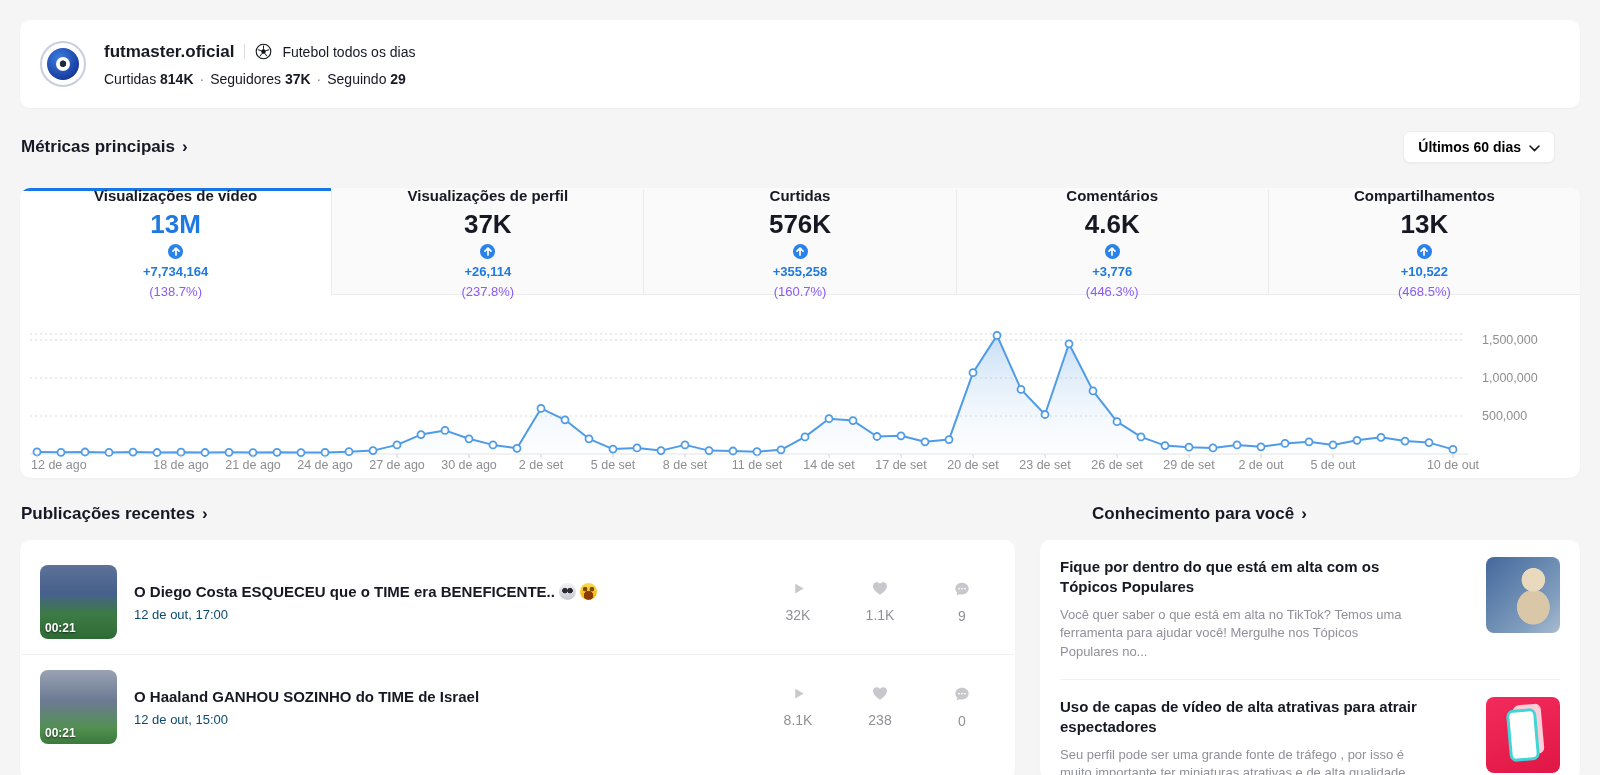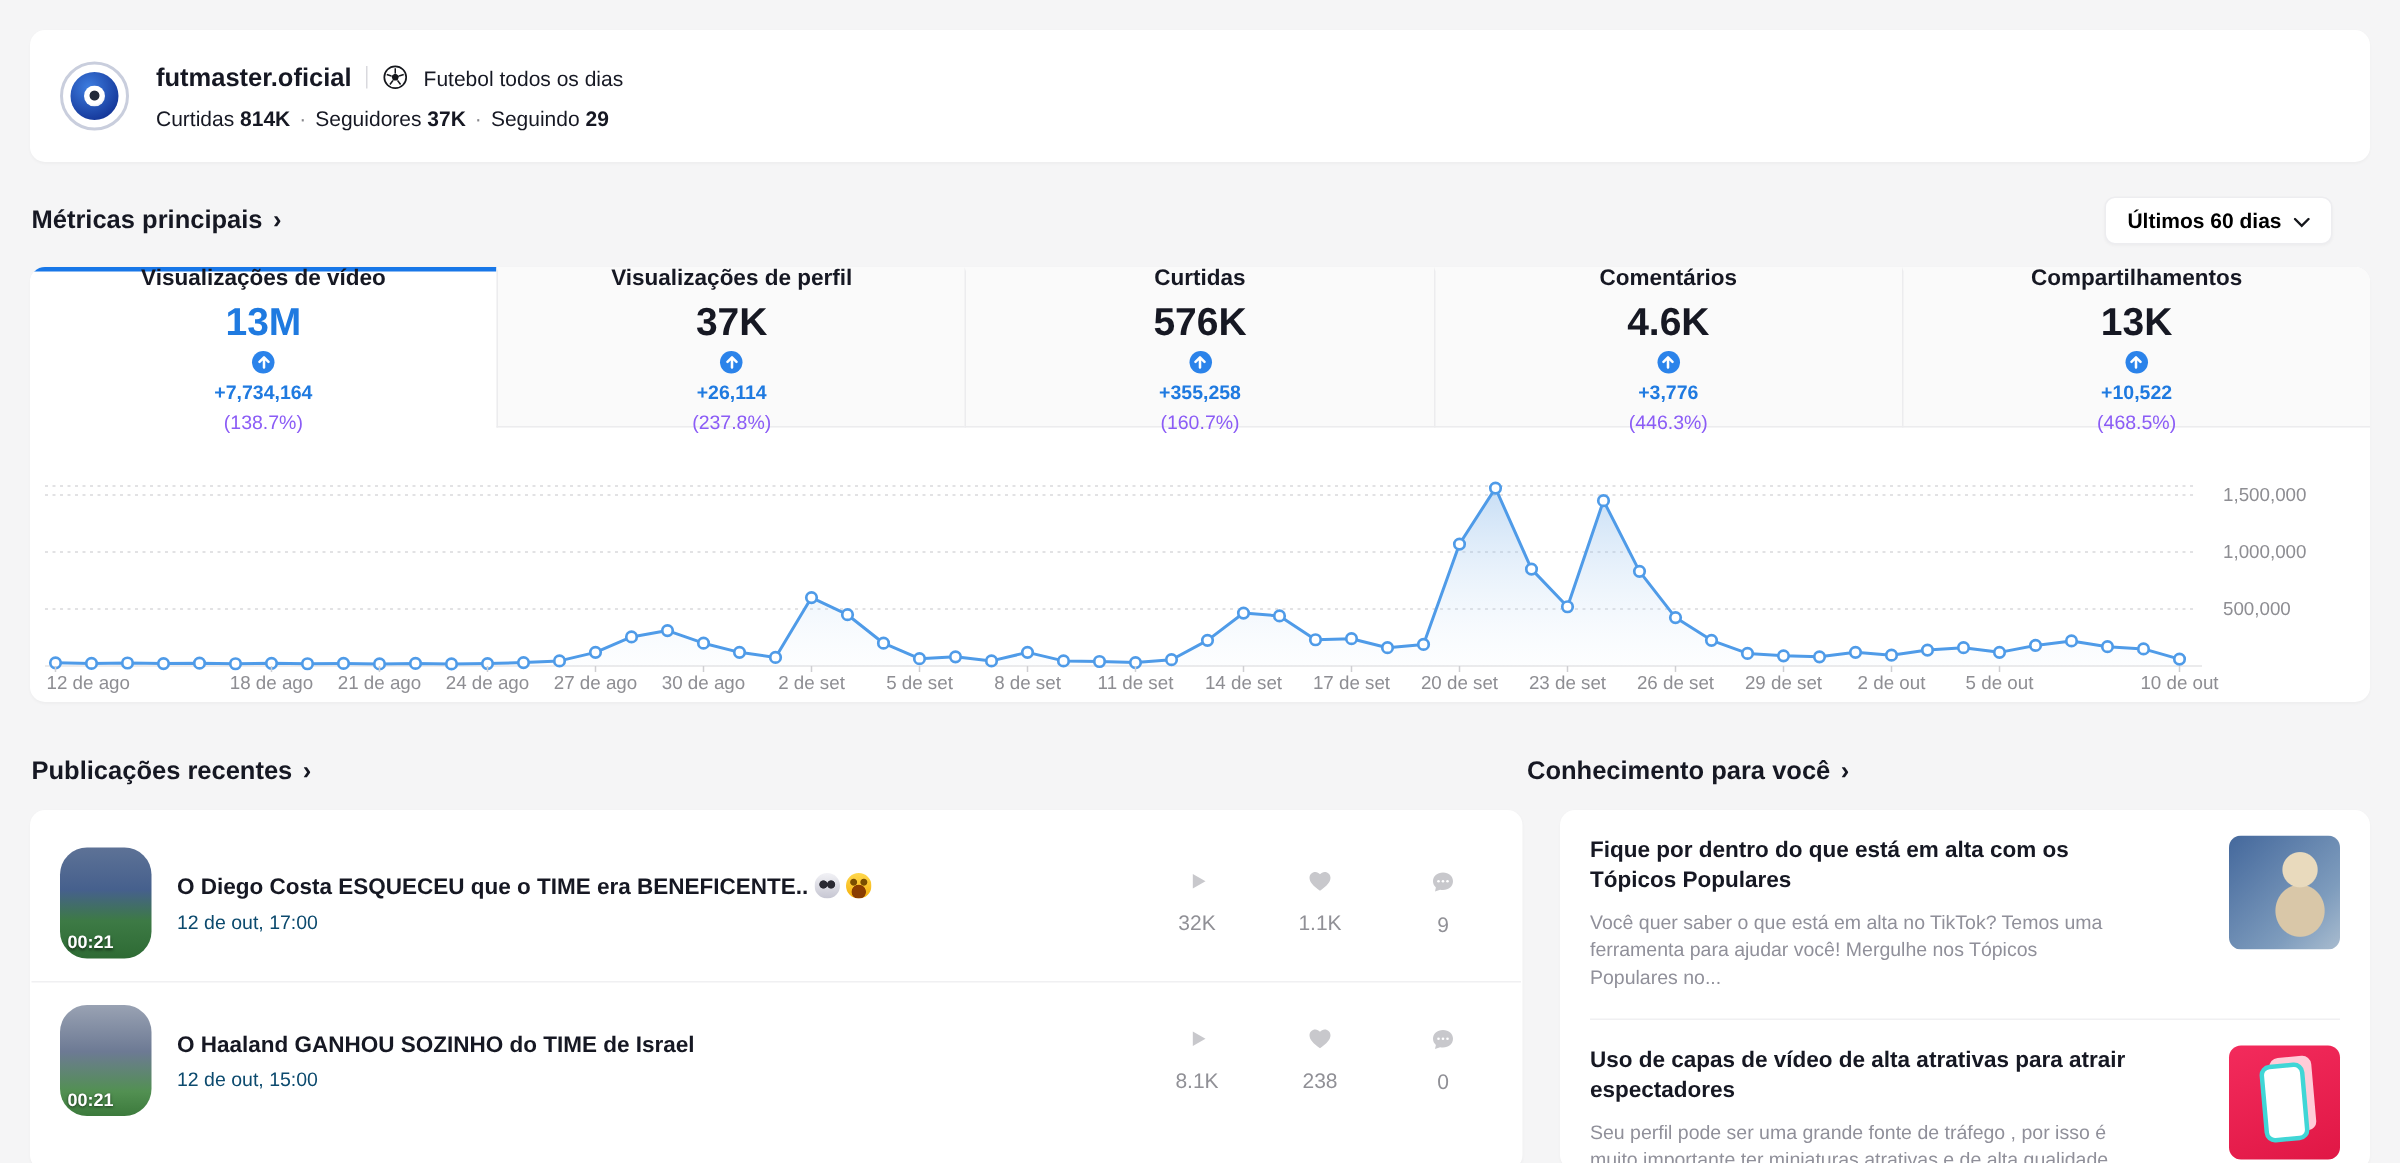--- a/index.html
+++ b/index.html
@@ -20,45 +20,45 @@
   .tagline { font-size:14px; }
   .hline2 { margin-top:9px; font-size:14px; color:#161823; }
   .hline2 b { font-weight:bold; }
   .hline2 .sep { color:#86868b; margin:0 6px; }
 
   
   .section-head { position:absolute; font-size:17px; font-weight:bold; cursor:pointer; }
   .section-head .chev { margin-left:7px; font-size:17px; font-weight:bold; }
   .head-metrics { left:21px; top:137px; }
   .head-posts   { left:21px; top:504px; }
-  .head-knowledge { left:1018px; top:504px; }
+  .head-knowledge { left:1092px; top:504px; }
 
   
   .range-btn { position:absolute; top:131px; right:45px; height:32px; background:#fff; border:1px solid #ededf0; border-radius:7px; display:flex; align-items:center; gap:8px; padding:0 14px; font-size:14px; font-weight:bold; cursor:pointer; box-shadow:0 1px 2px rgba(0,0,0,.03); }
 
   
-  .metrics-card { left:20px; top:178px; width:1560px; height:290px; overflow:hidden; }
+  .metrics-card { left:20px; top:188px; width:1560px; height:290px; overflow:hidden; }
   .tabs { display:flex; height:107px; }
   .tab { flex:1 1 0; background:#fafafa; border-bottom:1px solid #ececee; border-left:1px solid #ececee; border-top:3px solid transparent; display:flex; flex-direction:column; align-items:center; justify-content:center; gap:7px; cursor:pointer; }
   .tab:first-child { border-left:none; }
   .tab.active { background:#fff; border-top:3px solid #1877e8; border-bottom-color:transparent; }
   .tab-label { font-size:15px; font-weight:bold; }
   .tab-value { font-size:26px; font-weight:bold; line-height:1; }
   .tab.active .tab-value { color:#1f7ae0; }
   .tab-delta { display:flex; align-items:center; gap:5px; font-size:13px;flex-direction:column; }
   .up-ic { width:15px; height:15px; border-radius:50%; background:#2b83ea; display:inline-flex; align-items:center; justify-content:center; }
   .delta-num { color:#1f7ae0; font-weight:bold; }
   .delta-pct { color:#8b5cf6; }
   #chart { display:block; margin-top:5px; }
   #chart text { font-family:"Liberation Sans", sans-serif; }
 
   
   .posts-card { left:20px; top:540px; width:995px; height:240px; padding-top:10px; }
   .post-row { display:flex; align-items:center; padding:15px 12px 15px 20px; cursor:pointer; }
-  .thumb { width:61px; height:74px; border-radius:18px; position:relative; flex:0 0 auto; overflow:hidden; }
+  .thumb { width:77px; height:74px; border-radius:8px; position:relative; flex:0 0 auto; overflow:hidden; }
   .thumb-1 { background:linear-gradient(180deg,#5d7296 0%,#46608d 38%,#3d7a45 66%,#2e6b34 100%); }
   .thumb-2 { background:linear-gradient(180deg,#99a2b3 0%,#6d7a94 42%,#529052 78%,#3c7a3c 100%); }
   .duration { position:absolute; left:5px; bottom:4px; color:#fff; font-size:12px; font-weight:bold; text-shadow:0 1px 2px rgba(0,0,0,.6); }
   .post-text { margin-left:17px; }
   .post-title { font-size:15px; font-weight:bold; }
   .post-date { font-size:13px; color:#0c4a6e; margin-top:7px; }
   .post-stats { margin-left:auto; display:flex; }
   .stat-col { width:82px; display:flex; flex-direction:column; align-items:center; gap:7px; }
   .stat-num { font-size:14px; color:#909096; }
   .post-divider { height:1px; background:#f0f0f2; margin:0 1px; }

